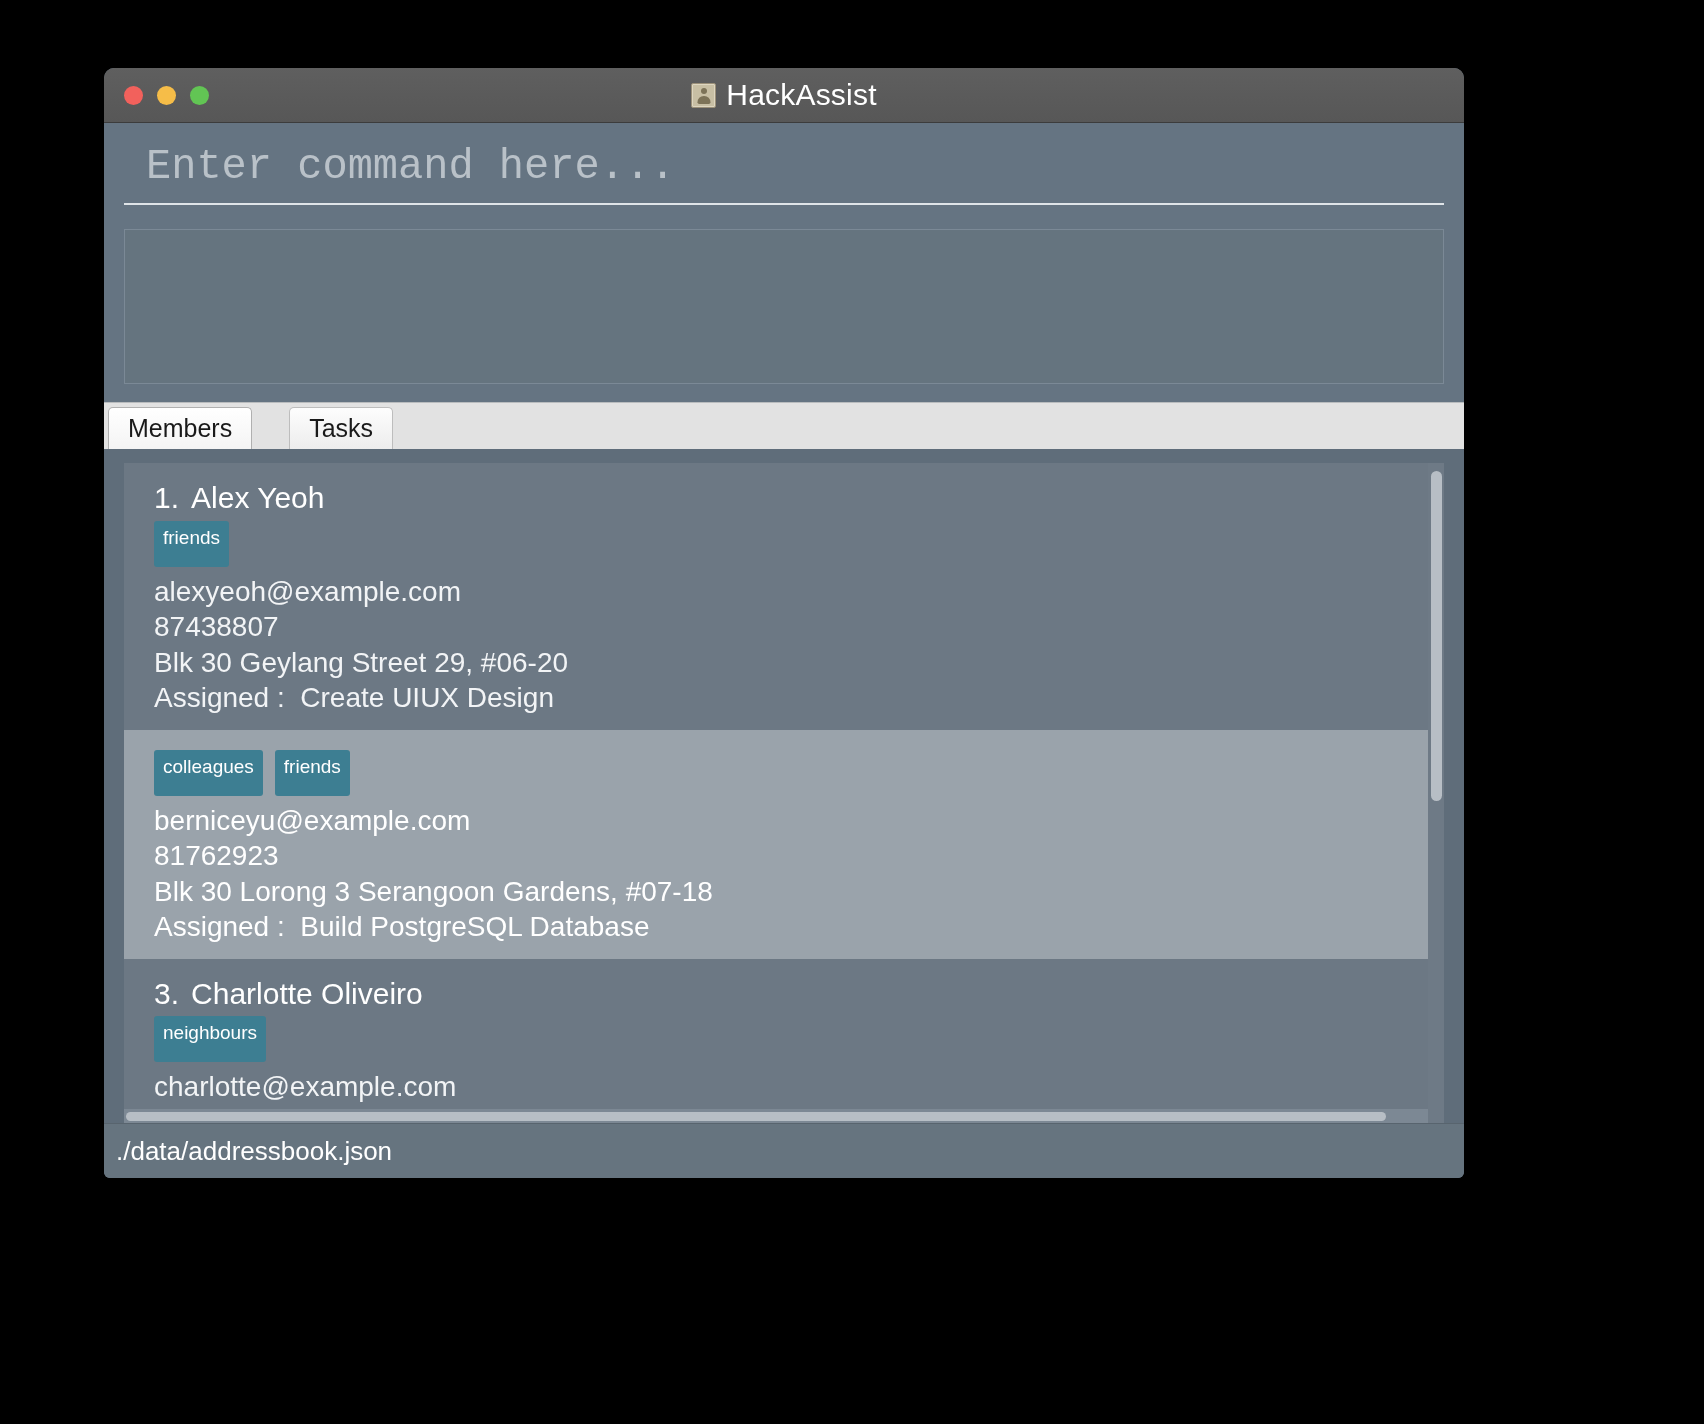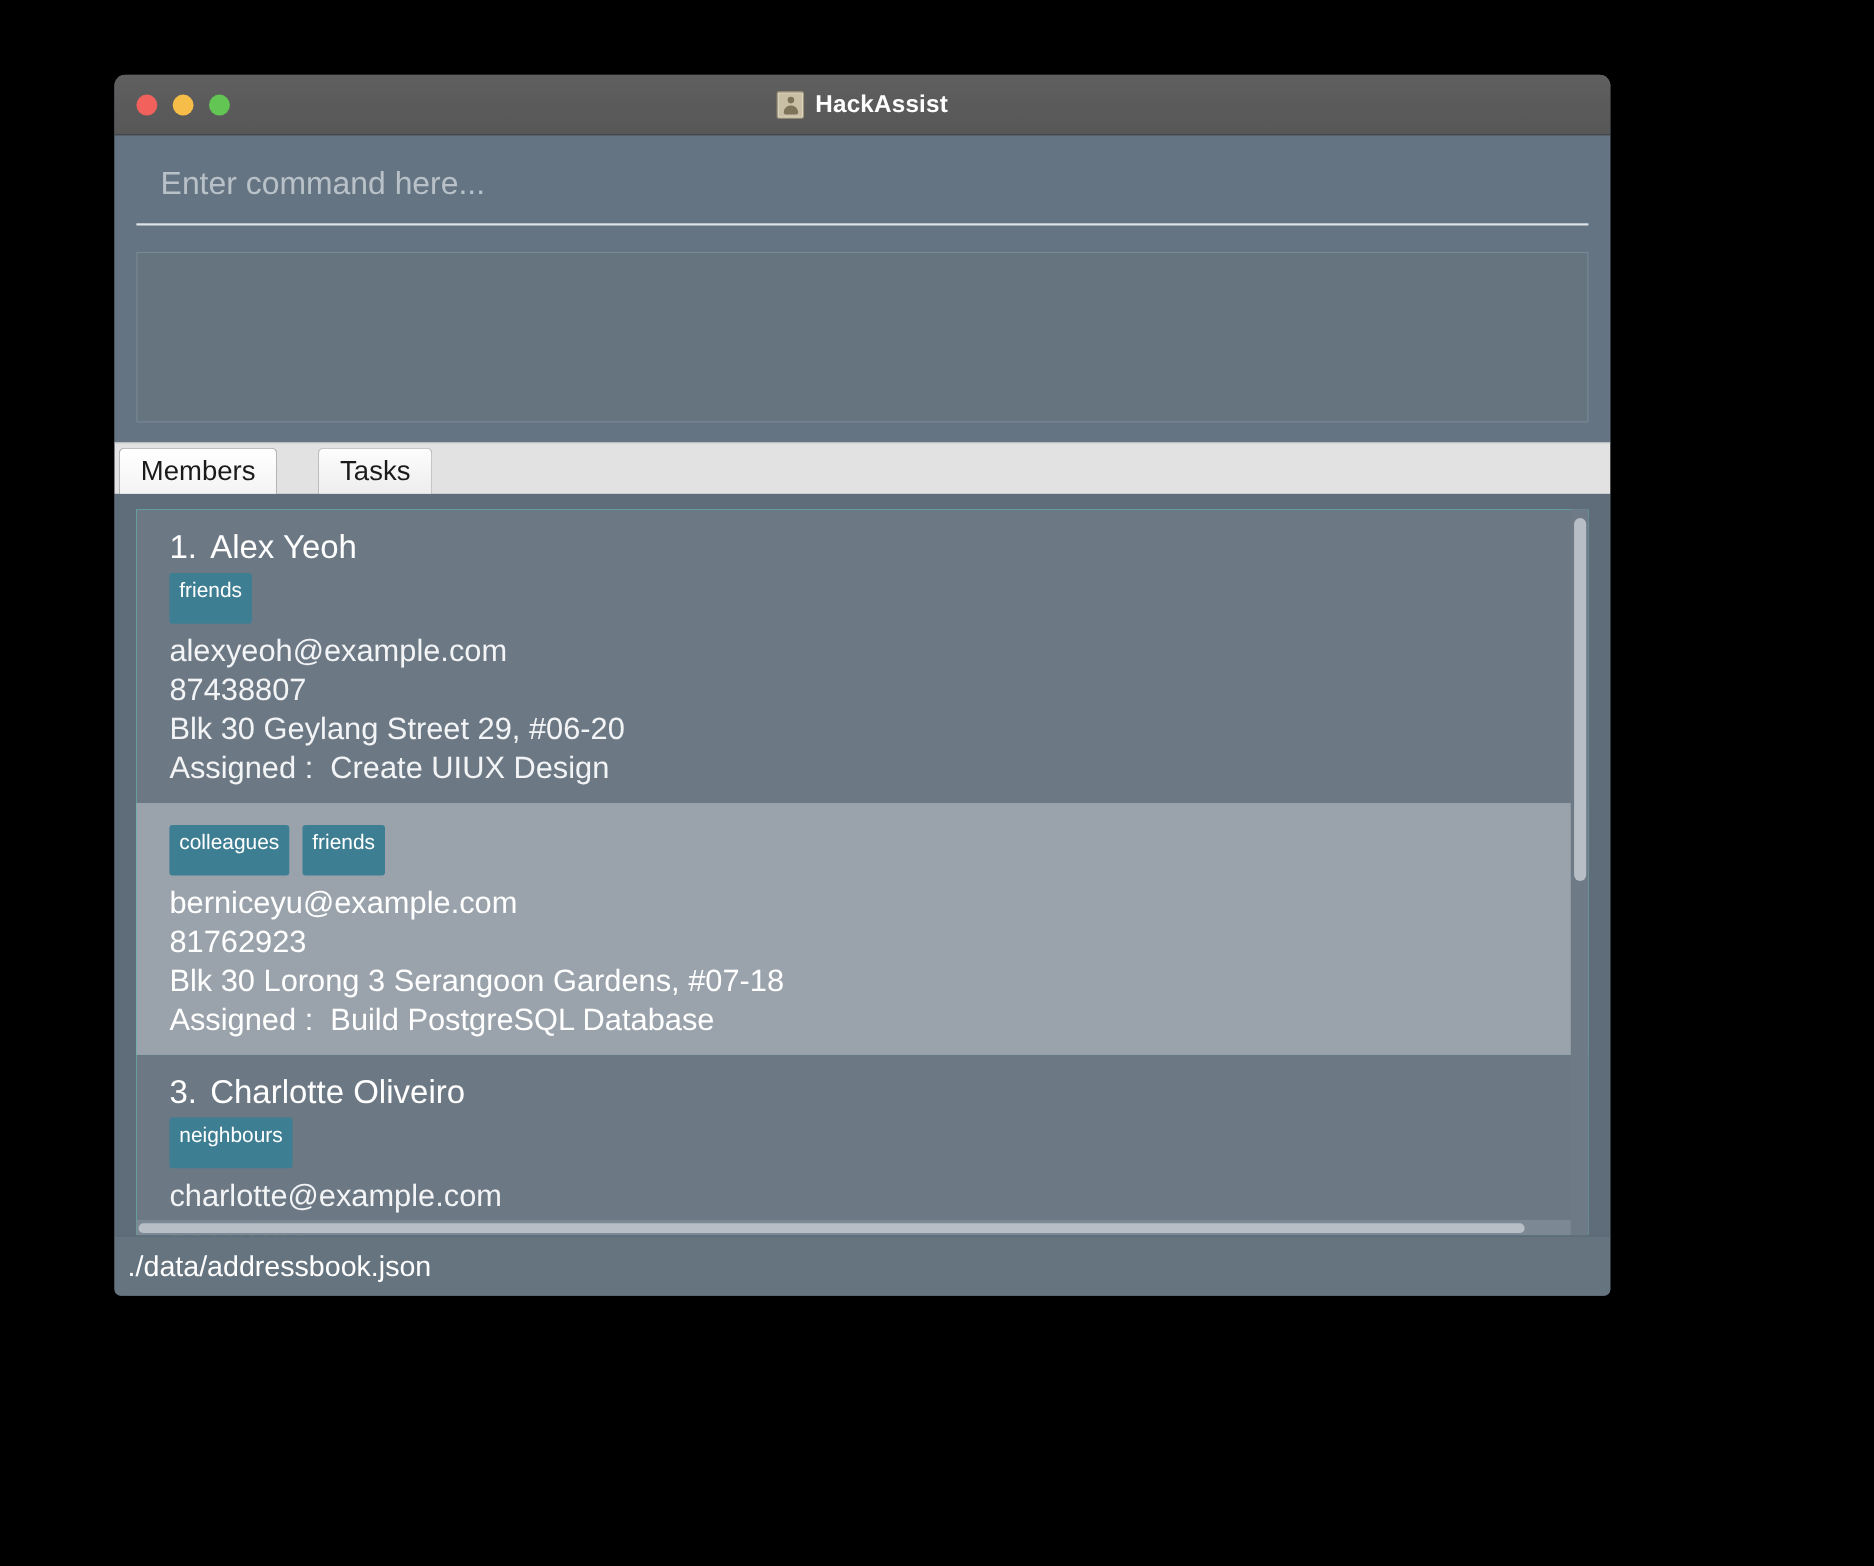--- a/index.html
+++ b/index.html
@@ -90,22 +90,22 @@
     position: absolute;
     left: 50%;
     bottom: 3px;
     transform: translateX(-50%);
     width: 13px; height: 8px;
     border-radius: 7px 7px 2px 2px;
     background: #7d7358;
   }
   .app-title {
     color: #ffffff;
-    font-size: 22px;
-    font-weight: bold;
+    font-size: 30px;
+    font-weight: normal;
     letter-spacing: 0.2px;
   }
 
   
   .upper {
     background: #657482;
     padding: 0;
     flex: 0 0 auto;
   }
   .command-wrap {
@@ -114,22 +114,22 @@
     height: 62px;
     display: flex;
     align-items: center;
   }
   .command-input {
     width: 100%;
     background: transparent;
     border: none;
     outline: none;
     color: #b9c1c8;
-    font-family: Liberation Sans, sans-serif;
-    font-size: 29px;
+    font-family: Liberation Mono, monospace;
+    font-size: 42px;
     padding: 0 6px 10px 22px;
   }
   .command-input::placeholder { color: #b9c1c8; opacity: 1; }
 
   .result-box {
     margin: 24px 20px 18px 20px;
     height: 155px;
     border: 1px solid #7b8996;
     background: #65747f;
     box-sizing: border-box;

